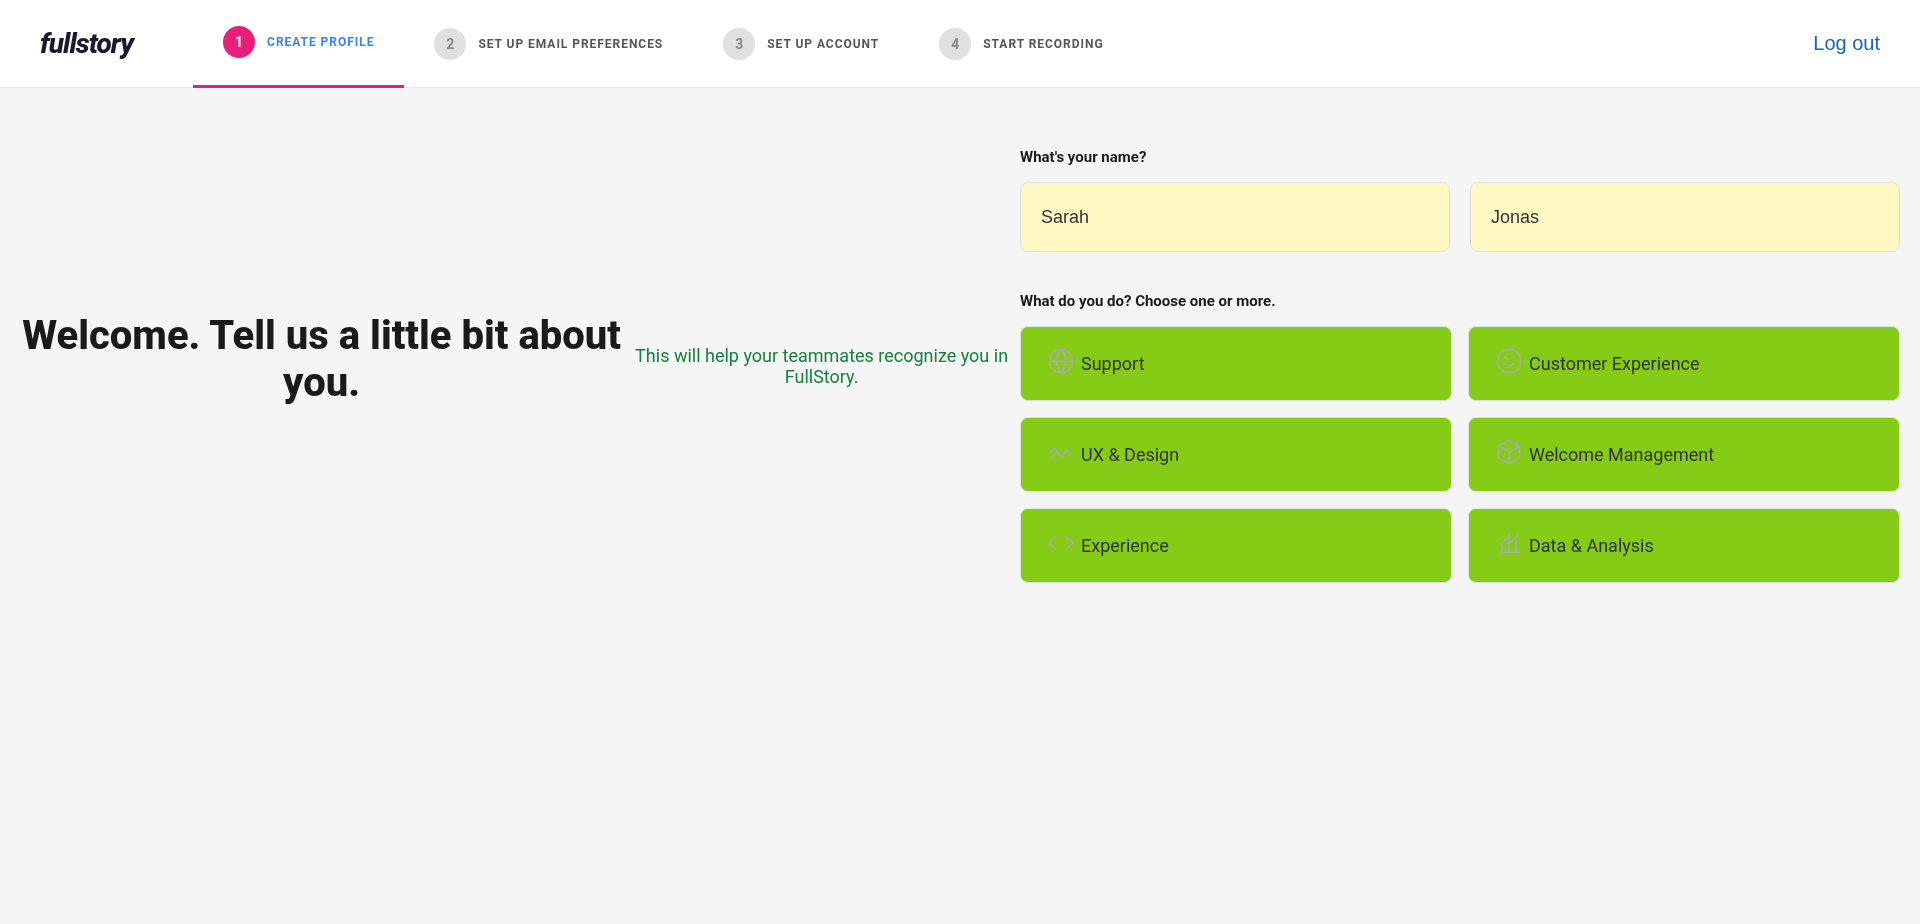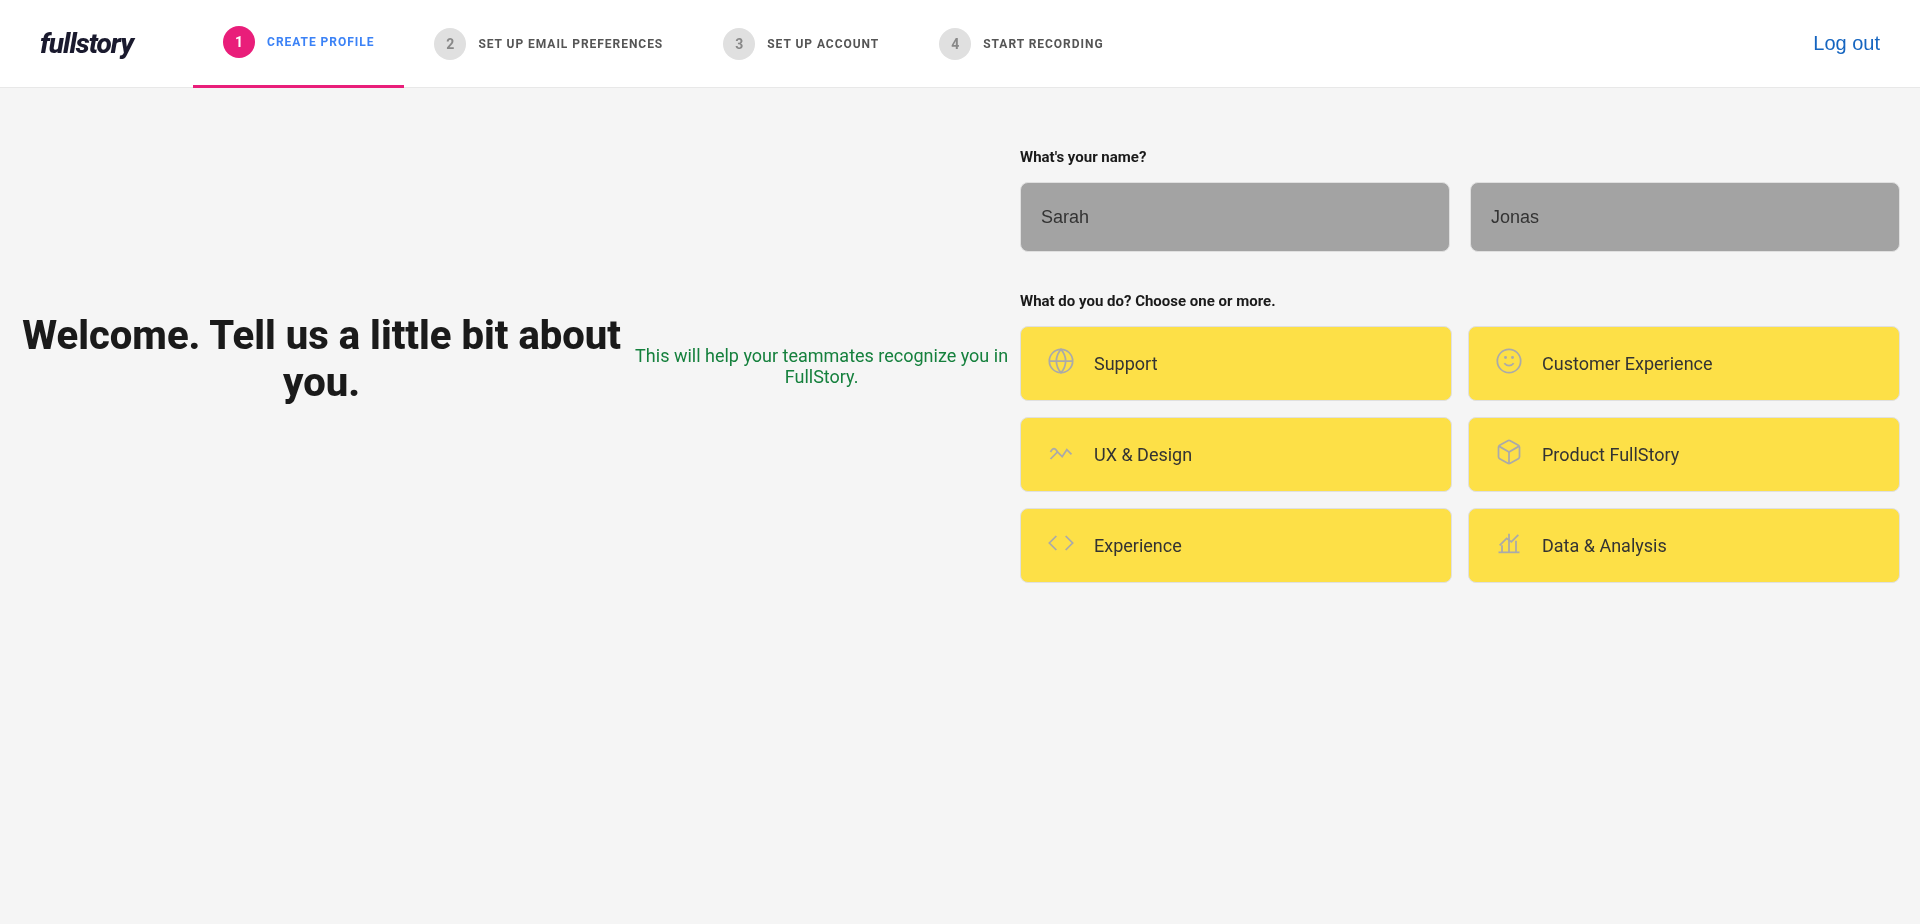--- a/index.html
+++ b/index.html
@@ -137,35 +137,35 @@
     }
 
     .name-input {
       flex: 1;
       height: 70px;
       border: 1.5px solid #e0e0e0;
       border-radius: 8px;
       padding: 0 20px;
       font-size: 18px;
       color: #333;
-      background: #a3a3a3;
+      background: #fef9c3;
       outline: none;
     }
 
     .role-grid {
       display: grid;
       grid-template-columns: 1fr 1fr;
       gap: 16px;
     }
 
     .role-card {
       display: flex;
       align-items: center;
-      gap: 17px;
-      background: #fde047;
+      gap: 4px;
+      background: #84cc16;
       border: 1.5px solid #e0e0e0;
       border-radius: 8px;
       padding: 0 24px;
       height: 75px;
       cursor: pointer;
       transition: border-color 0.15s;
     }
 
     .role-icon {
       color: #aaa;
@@ -266,21 +266,21 @@
       </div>
 
       <div class="role-card">
         <div class="role-icon">
           <svg viewBox="0 0 24 24" xmlns="http://www.w3.org/2000/svg">
             <path d="M21 16V8a2 2 0 0 0-1-1.73l-7-4a2 2 0 0 0-2 0l-7 4A2 2 0 0 0 3 8v8a2 2 0 0 0 1 1.73l7 4a2 2 0 0 0 2 0l7-4A2 2 0 0 0 21 16z"></path>
             <polyline points="3.27 6.96 12 12.01 20.73 6.96"></polyline>
             <line x1="12" y1="22.08" x2="12" y2="12"></line>
           </svg>
         </div>
-        <span class="role-label">Product FullStory</span>
+        <span class="role-label">Welcome Management</span>
       </div>
 
       <div class="role-card">
         <div class="role-icon">
           <svg viewBox="0 0 24 24" xmlns="http://www.w3.org/2000/svg">
             <polyline points="16 18 22 12 16 6"></polyline>
             <polyline points="8 6 2 12 8 18"></polyline>
           </svg>
         </div>
         <span class="role-label">Experience</span>

